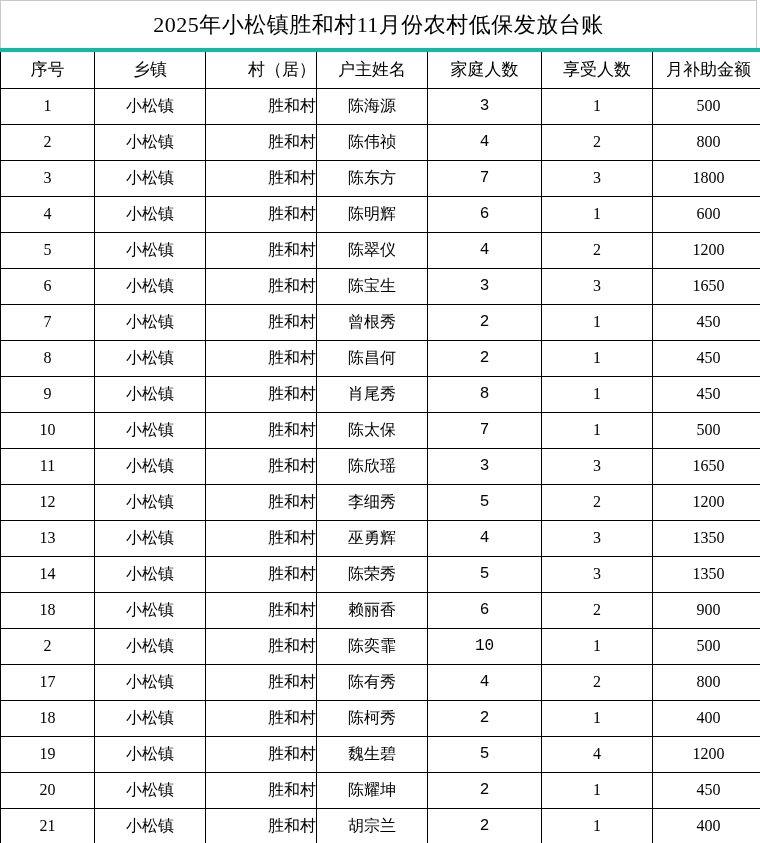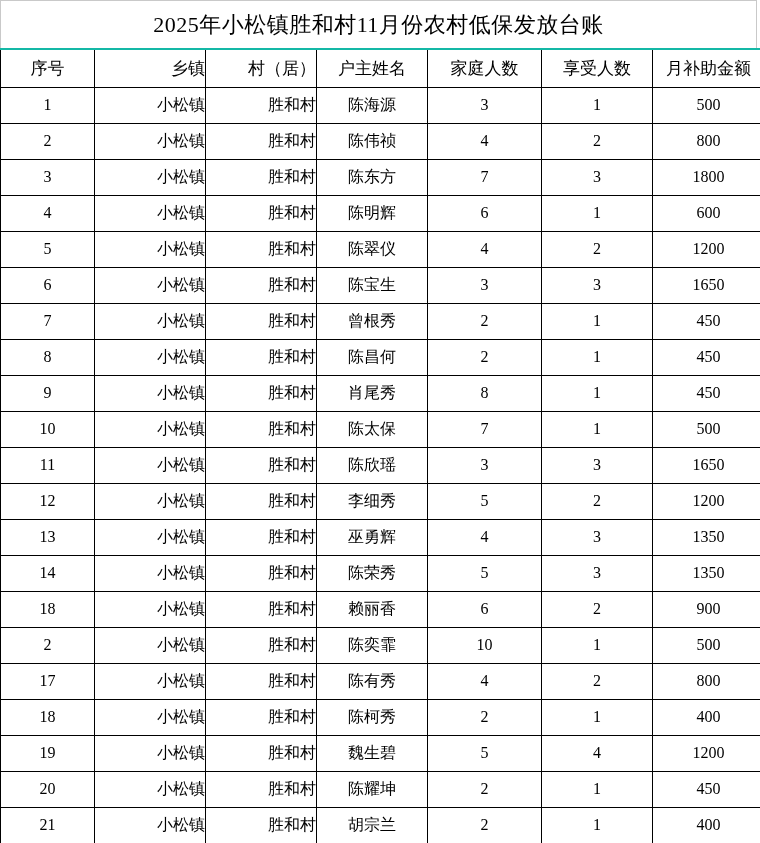--- a/index.html
+++ b/index.html
@@ -40,27 +40,27 @@
     border: 1px solid #000000;
     text-align: center;
     vertical-align: middle;
     padding: 0;
     overflow: hidden;
     white-space: nowrap;
     font-weight: normal;
   }
   table.ledger thead tr { height: 38px; }
   table.ledger tbody tr { height: 36px; }
-  table.ledger th { font-size: 17px; border-top: 2px solid #14b8a6; border-bottom: 1px solid #000000; }
+  table.ledger th { font-size: 17px; border-top: 4px solid #14b8a6; border-bottom: 1px solid #000000; }
   table.ledger td { font-size: 16px; }
   table.ledger th:nth-child(1), table.ledger td:nth-child(1) { width: 93px; }
-  table.ledger th:nth-child(2), table.ledger td:nth-child(2) { width: 110px; text-align: right; }
+  table.ledger th:nth-child(2), table.ledger td:nth-child(2) { width: 110px; }
   table.ledger th:nth-child(3), table.ledger td:nth-child(3) { width: 110px; text-align: right; }
   table.ledger th:nth-child(4), table.ledger td:nth-child(4) { width: 110px; text-align: center; }
-  table.ledger th:nth-child(5), table.ledger td:nth-child(5) { width: 113px; }
+  table.ledger th:nth-child(5), table.ledger td:nth-child(5) { width: 113px; font-family: Liberation Mono, monospace; }
   table.ledger th:nth-child(6), table.ledger td:nth-child(6) { width: 110px; }
   table.ledger th:nth-child(7), table.ledger td:nth-child(7) { width: 111px; }
 </style>
 </head>
 <body>
 
 <div class="page">
   <div class="title">2025年小松镇胜和村11月份农村低保发放台账</div>
   <table class="ledger">
     <thead>

